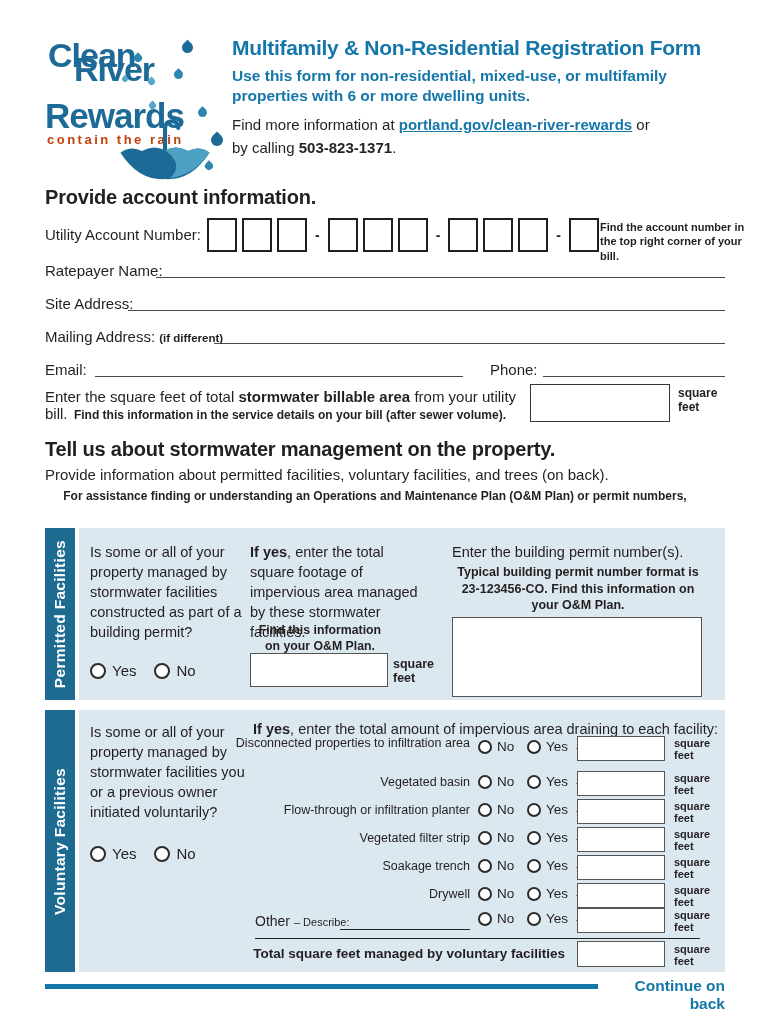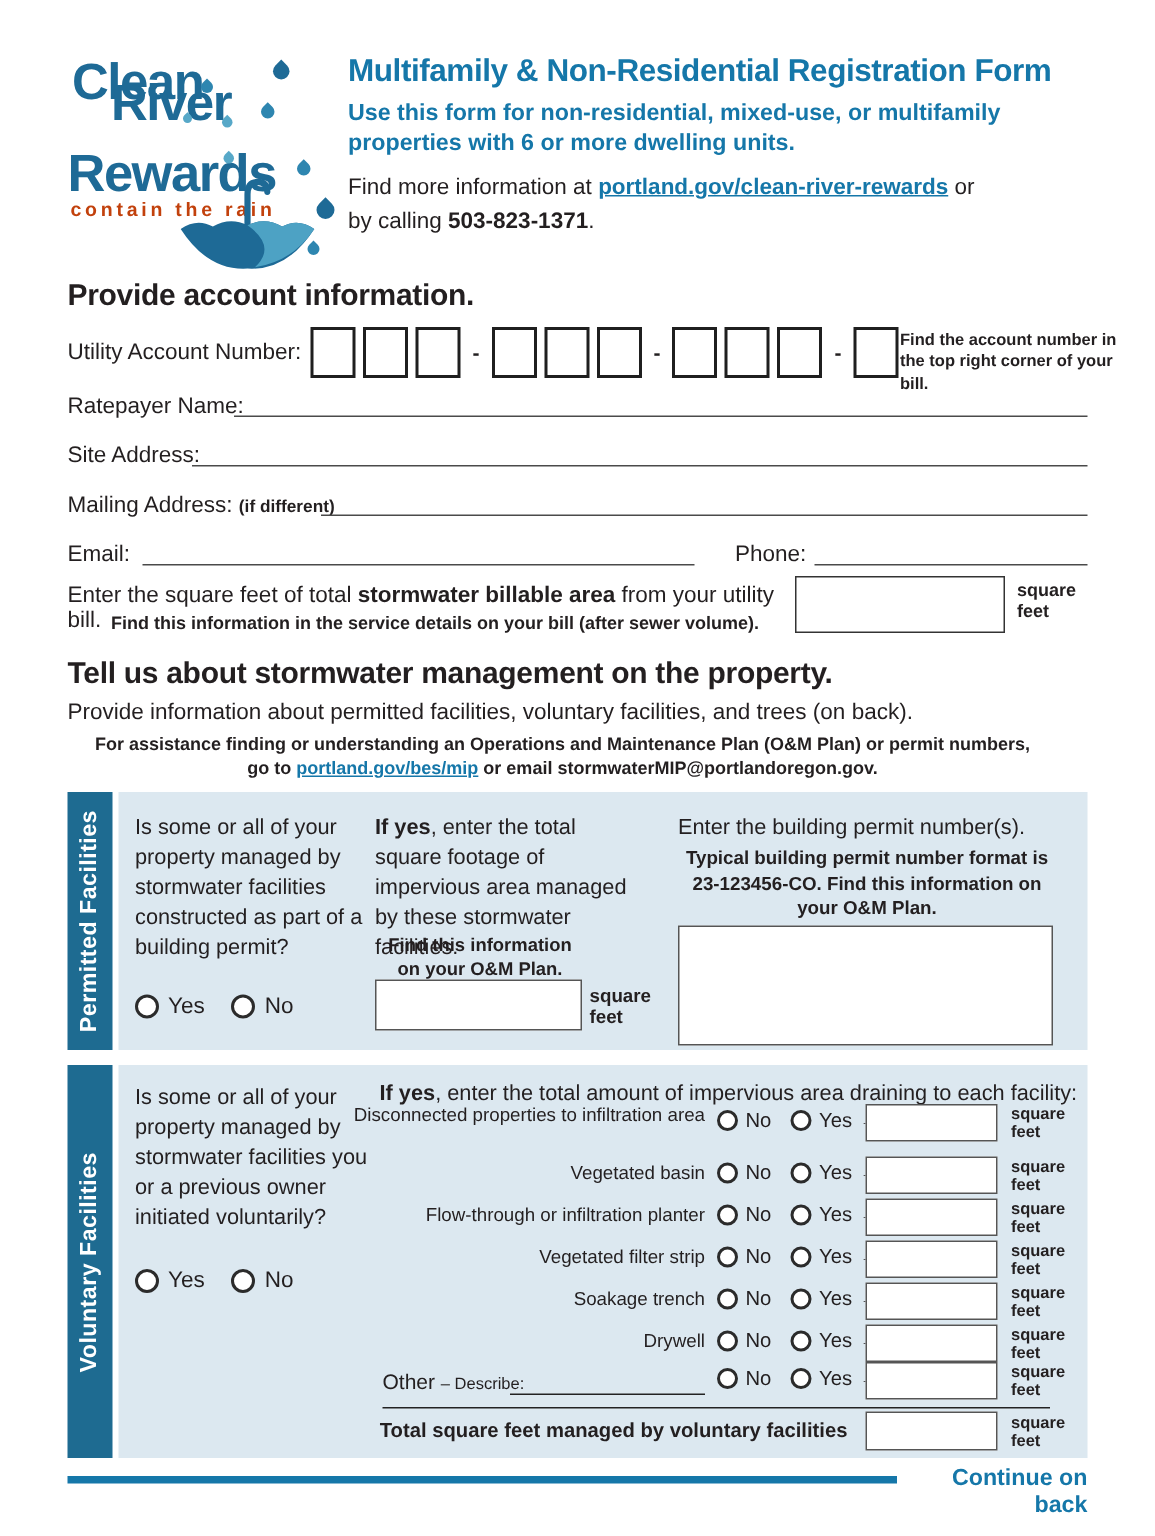--- a/index.html
+++ b/index.html
@@ -144,23 +144,20 @@
   <div class="lbl" style="left:45px;top:388px;width:480px;">
     <span>Enter the square feet of total </span><span class="b">stormwater billable area</span><span> from your utility bill.</span>
   </div>
   <div class="small-note" style="left:45px;top:408px;width:490px;font-size:12px;">Find this information in the service details on your bill (after sewer volume).</div>
   <div class="fillbox" style="left:530px;top:384px;width:140px;height:38px;"></div>
   <div class="sqft" style="left:678px;top:387px;width:48px;">square feet</div>
 
   <div class="h1" style="left:45px;top:438px;">Tell us about stormwater management on the property.</div>
   <div class="lbl" style="left:45px;top:466px;width:650px;">Provide information about permitted facilities, voluntary facilities, and trees (on back).</div>
   <div class="small-note" style="left:45px;top:489px;width:660px;font-size:12px;">For assistance finding or understanding an Operations and Maintenance Plan (O&amp;M Plan) or permit numbers,</div>
-  <div class="small-note" style="left:45px;top:505px;width:660px;font-size:12px;">
-    <span>go to </span><span class="blue-link">portland.gov/bes/mip</span><span> or email stormwaterMIP@portlandoregon.gov.</span>
-  </div>
 
   <div class="panel" style="top:528px;height:172px;"></div>
   <div class="vlabel" style="top:528px;height:172px;">
     <span>Permitted Facilities</span>
   </div>
 
   <div class="q" style="left:90px;top:542px;width:156px;">Is some or all of your property managed by stormwater facilities constructed as part of a building permit?</div>
   <div class="radio-row" style="left:90px;top:662px;">
     <span class="radio"></span>
       <span style="margin-left:-4px;">Yes</span>

